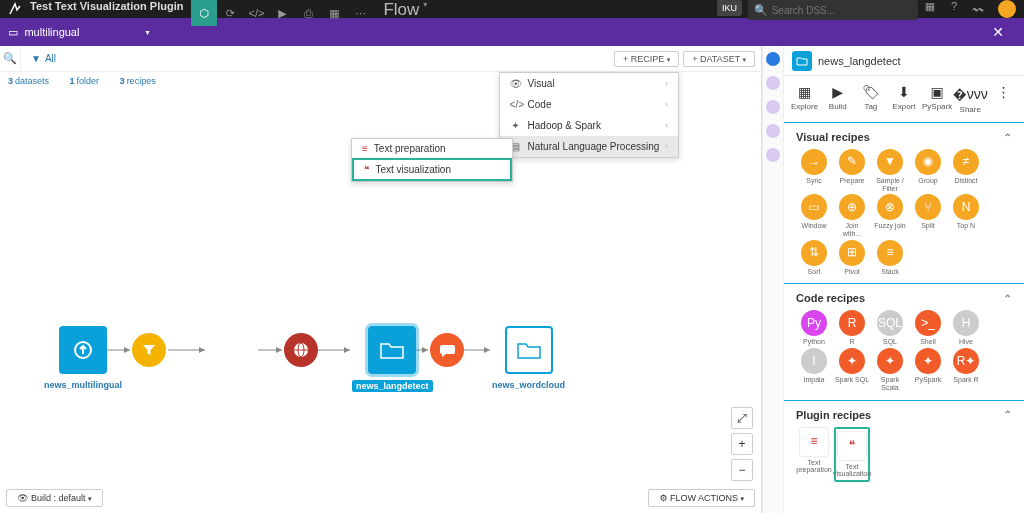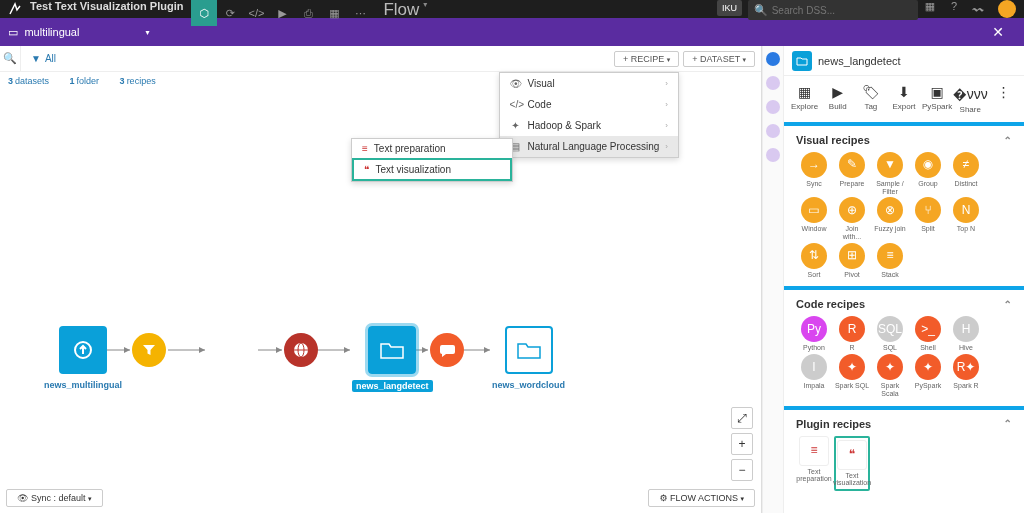--- a/index.html
+++ b/index.html
@@ -82,21 +82,21 @@
 .zoom .zb { width:22px; height:22px; border:1px solid #ccc; background:#fff; display:flex; align-items:center; justify-content:center; font-size:12px; cursor:pointer; border-radius:2px; }
 
 
 .right .hdr { height:30px; display:flex; align-items:center; padding:0 8px; border-bottom:1px solid #eee; gap:6px; }
 .right .hdr .ibox { width:20px; height:20px; background:#0aa0d9; border-radius:3px; display:flex; align-items:center; justify-content:center; }
 .right .hdr .name { font-size:11px; color:#333; }
 .right .actions { display:flex; justify-content:space-around; padding:8px 4px; }
 .right .act { display:flex; flex-direction:column; align-items:center; font-size:8px; color:#555; cursor:pointer; width:32px; }
 .right .act .ai { font-size:14px; color:#333; margin-bottom:2px; }
 .right .lab { margin:4px 14px 10px; background:#2a8cf0; color:#fff; text-align:center; padding:6px 0; font-size:10px; border-radius:2px; cursor:pointer; }
-.right .section { padding:8px 12px; border-top:4px solid #0ea5e9; }
+.right .section { padding:8px 12px; border-top:1px solid #0ea5e9; }
 .right .section .sh { font-size:11px; font-weight:600; color:#333; display:flex; align-items:center; }
 .right .section .sh .col { margin-left:auto; font-size:10px; color:#888; }
 .right .grid { display:flex; flex-wrap:wrap; gap:2px 2px; margin-top:6px; }
 .right .gi { width:36px; display:flex; flex-direction:column; align-items:center; font-size:7px; color:#666; cursor:pointer; text-align:center; line-height:1.1; }
 .right .gi .gc { width:26px; height:26px; border-radius:50%; display:flex; align-items:center; justify-content:center; margin-bottom:2px; color:#fff; font-size:12px; }
 .right .gi.sq .gc { border-radius:3px; width:30px; height:30px; }
 .right .gi.hl { border:2px solid #2ab39b; padding:2px; border-radius:2px; }
 </style>
 </head>
 <body>
@@ -270,21 +270,21 @@
       </div>
     </div>
 
     <div class="zoom">
       <div class="zb">⤢</div>
       <div class="zb">+</div>
       <div class="zb">−</div>
     </div>
 
     <div class="bottombar">
-      <div class="view">👁 <span>Sync : default</span> <span style="font-size:7px">▾</span></div>
+      <div class="view">👁 <span>Build : default</span> <span style="font-size:7px">▾</span></div>
       <div class="flowact">⚙ <span>FLOW ACTIONS</span> <span style="font-size:7px">▾</span></div>
     </div>
   </div>
 
   <div class="railcol">
     <div class="ri" style="background:#2a7ae2"></div>
     <div class="ri" style="background:#d9c9f0"></div>
     <div class="ri" style="background:#d9c9f0"></div>
     <div class="ri" style="background:#d9c9f0"></div>
     <div class="ri" style="background:#d9c9f0"></div>

